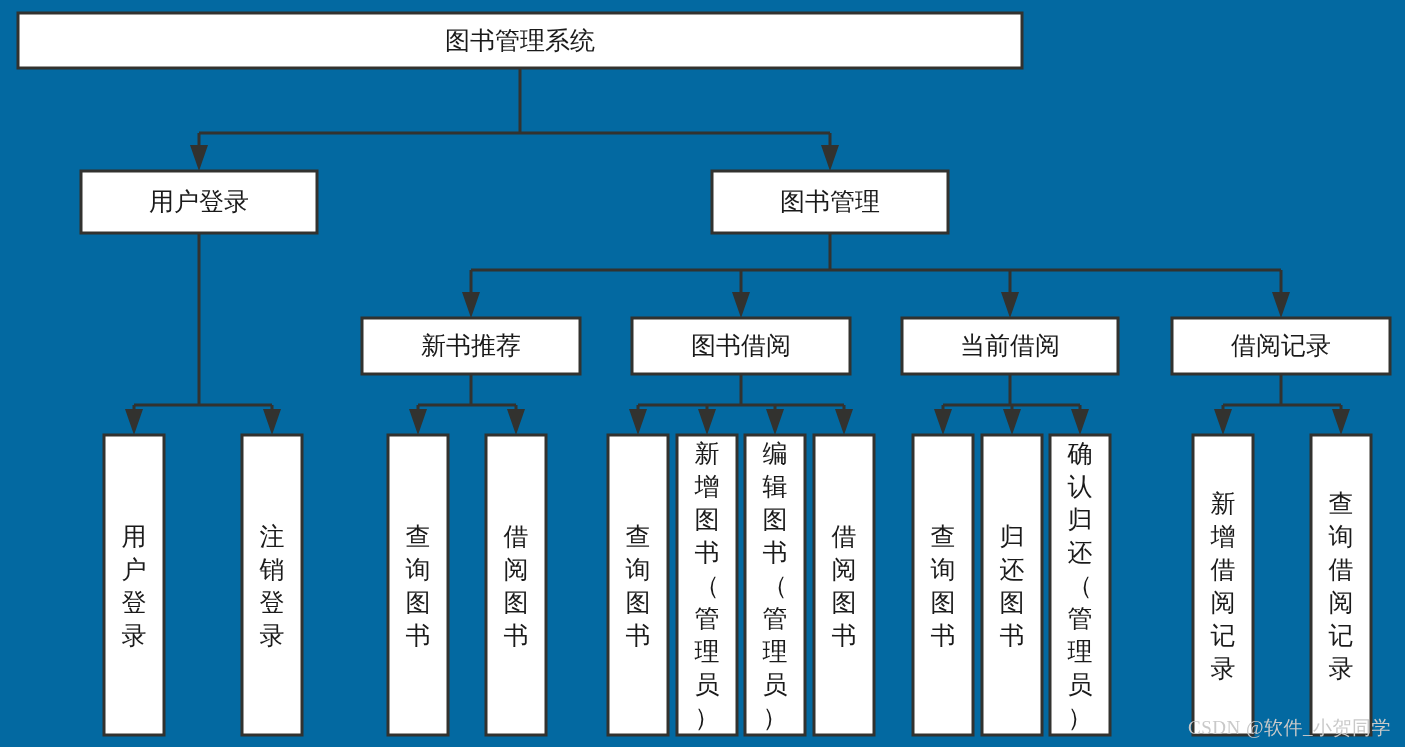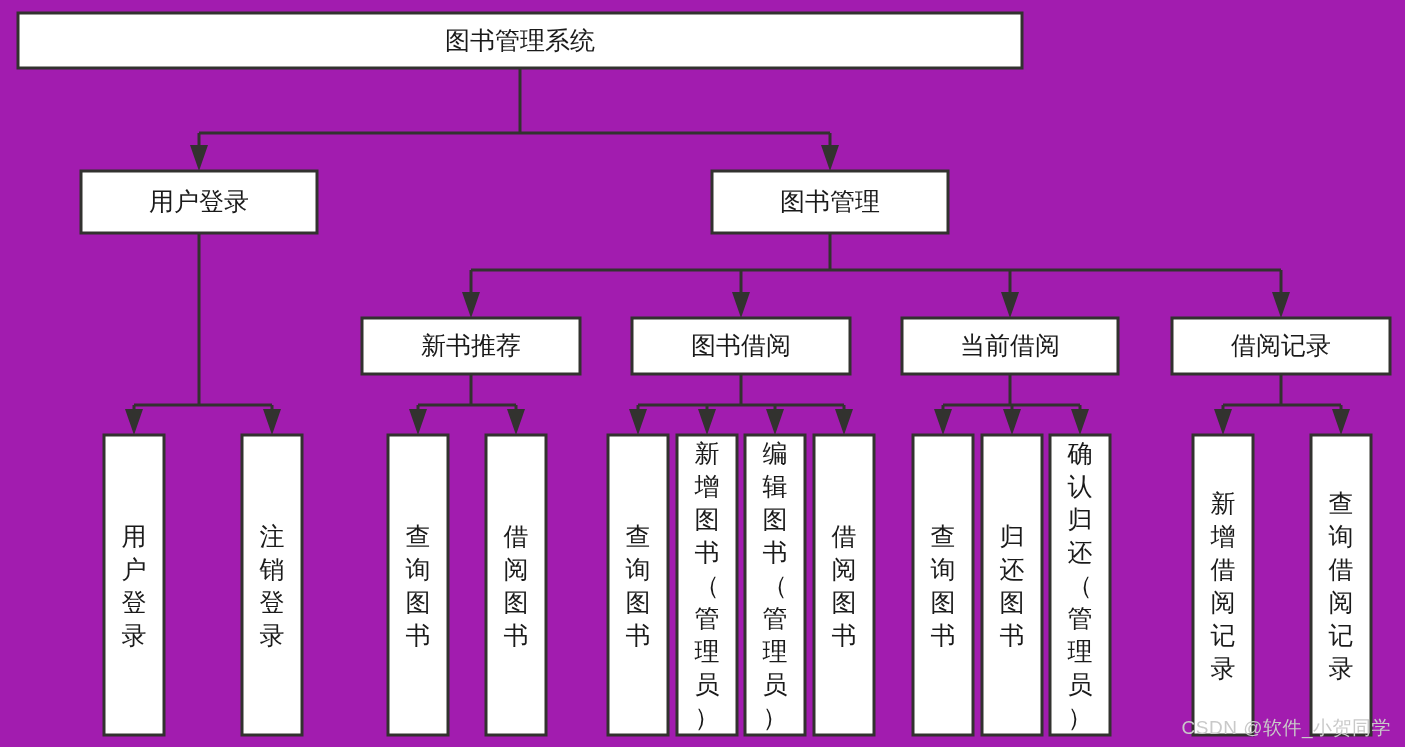--- a/index.html
+++ b/index.html
@@ -11,21 +11,21 @@
   body {
     width: 1405px;
     height: 747px;
     font-family: "DejaVu Sans", "Liberation Sans", sans-serif;
     overflow: hidden;
   }
   #diagram-root {
     position: relative;
     width: 1405px;
     height: 747px;
-    background: #a21caf;
+    background: #0369a1;
   }
   svg#flowchart {
     position: absolute;
     top: 0;
     left: 0;
     width: 1405px;
     height: 747px;
     display: block;
   }
   .node-rect {
@@ -53,21 +53,21 @@
   .node-label-v {
     font-family: "DejaVu Sans", "Liberation Sans", sans-serif;
     font-size: 25px;
     fill: #1a1a1a;
     text-anchor: middle;
   }
   .watermark {
     position: absolute;
     right: 14px;
     bottom: 6px;
-    font-family: Liberation Sans, sans-serif;
+    font-family: Liberation Serif, serif;
     font-size: 19px;
     color: #c9c9c9;
     white-space: nowrap;
     letter-spacing: 0.5px;
     user-select: none;
   }
 </style>
 </head>
 <body>
 

